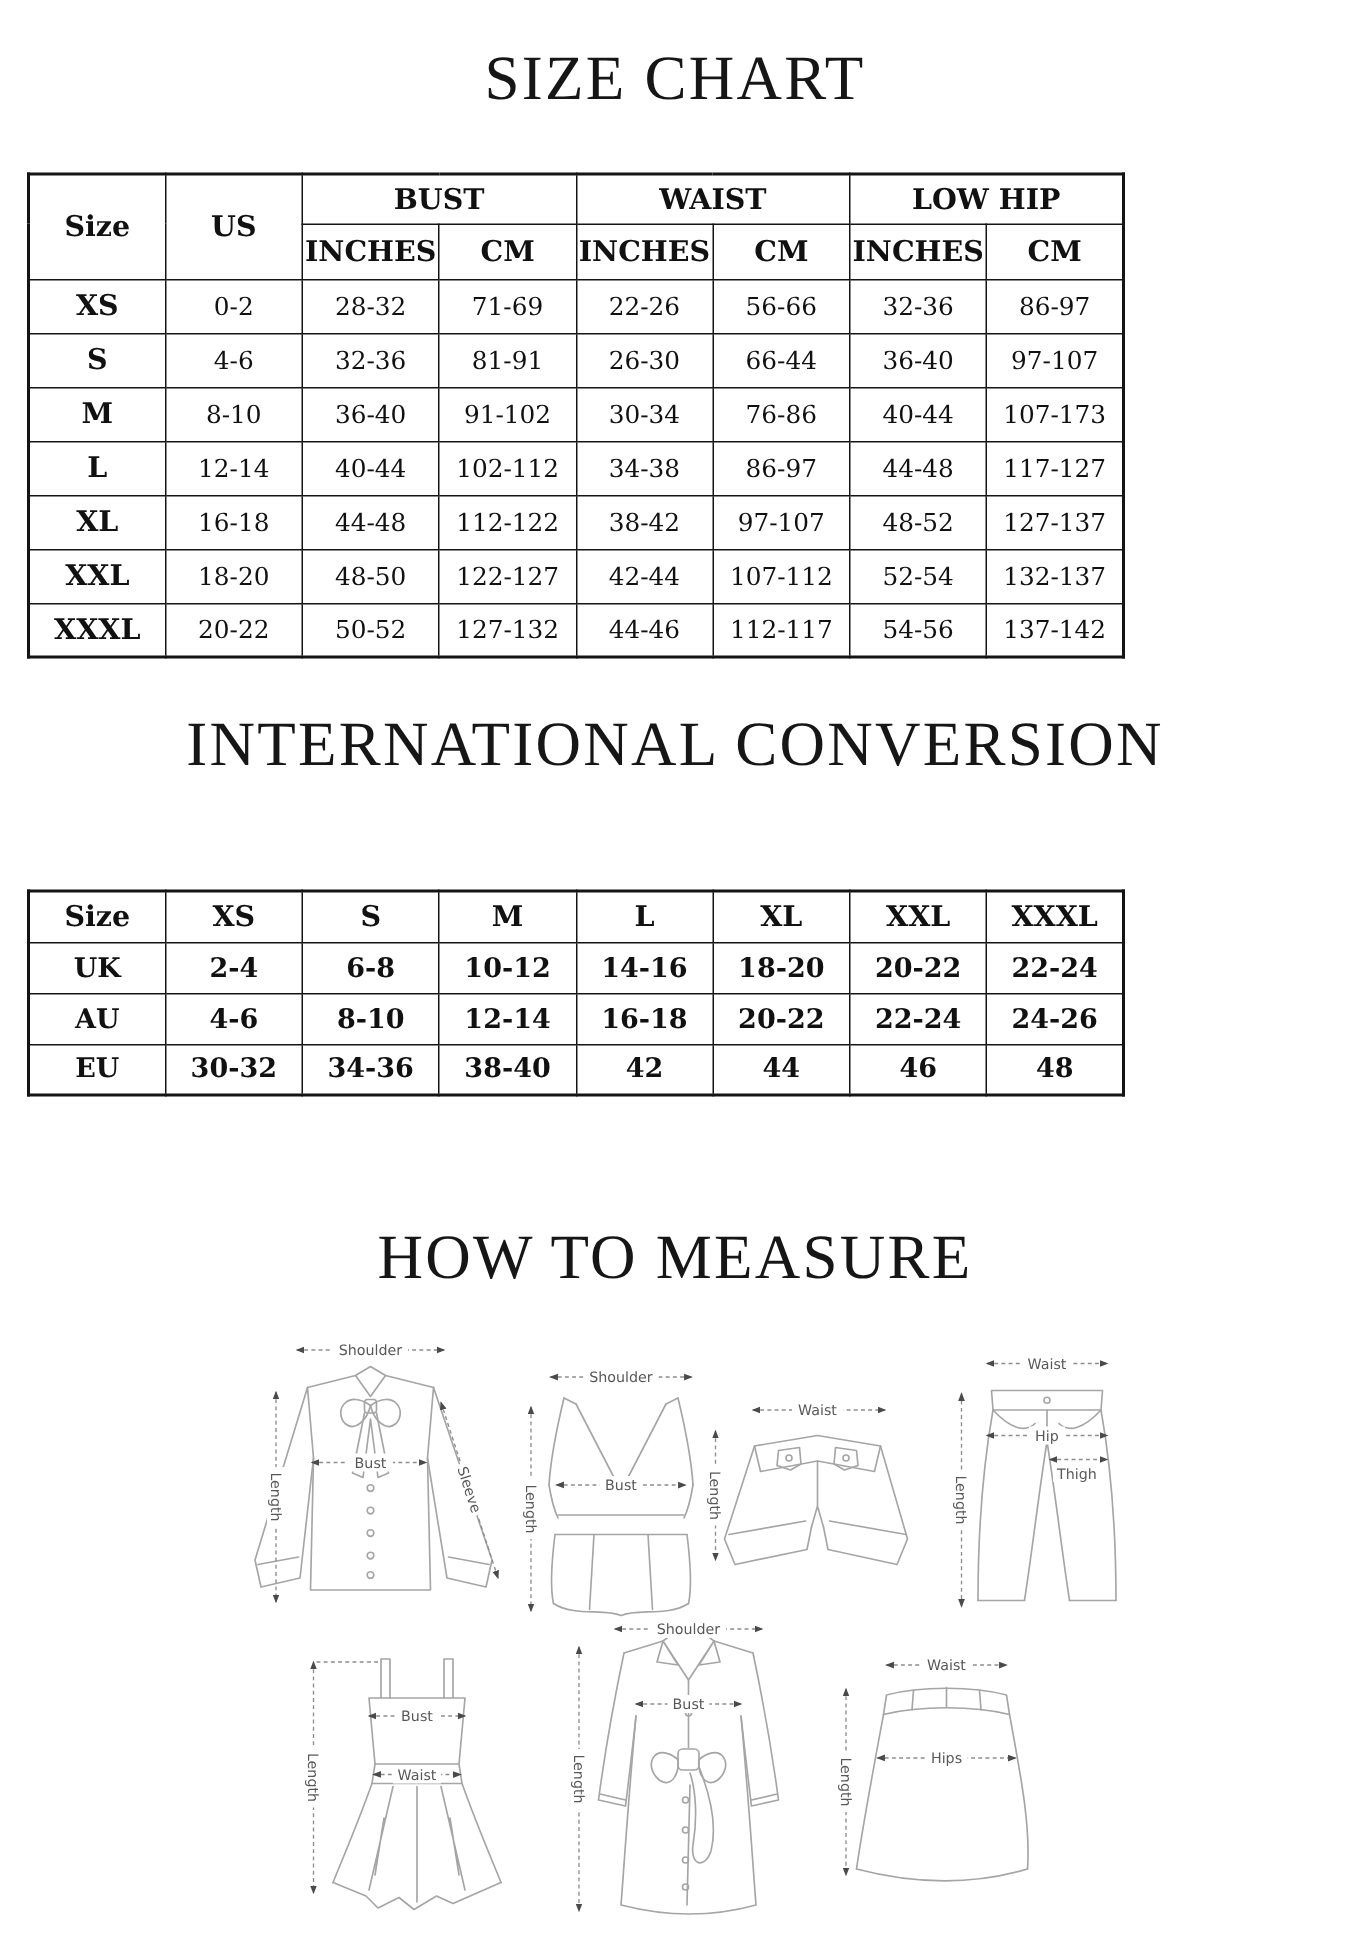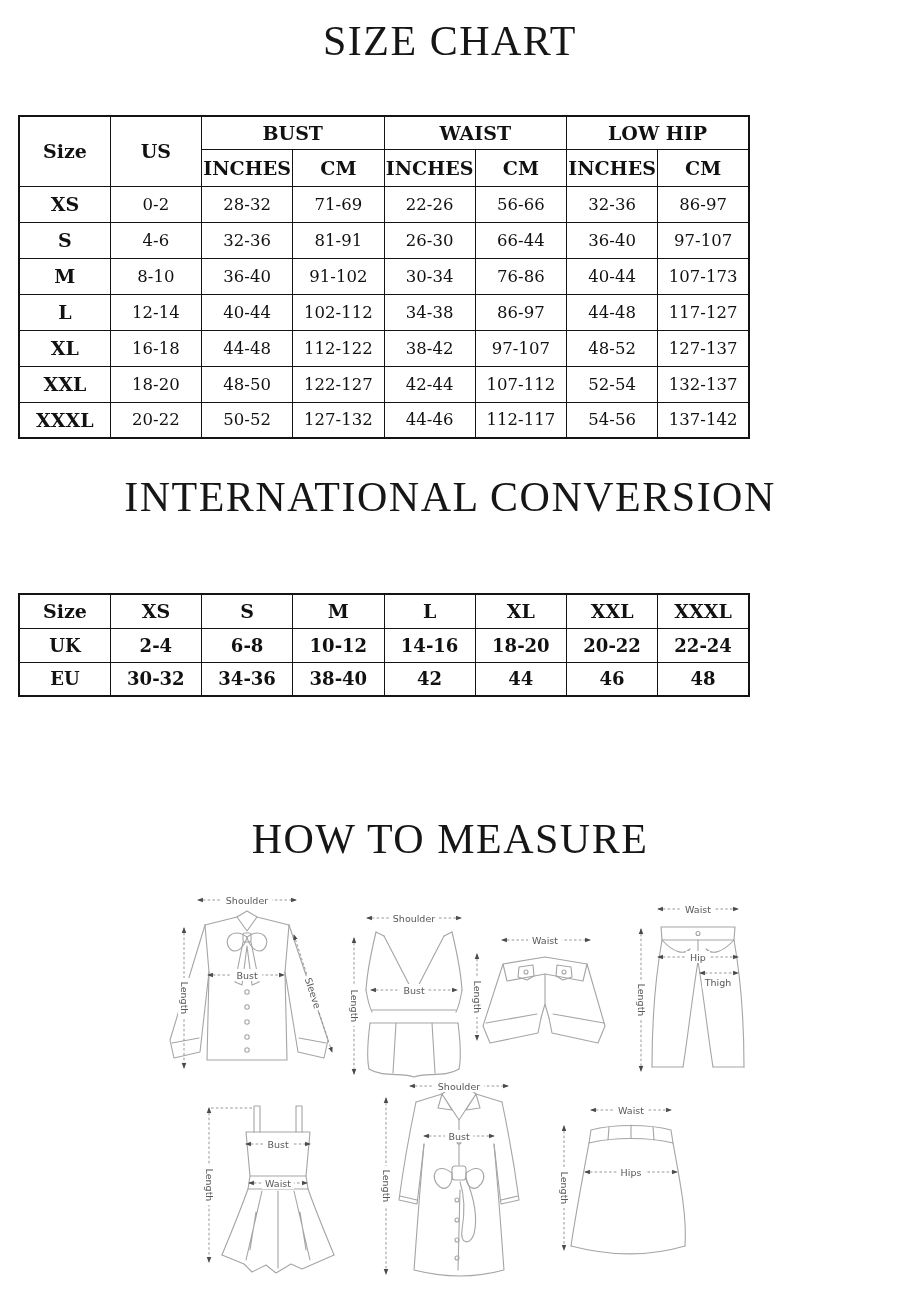--- a/index.html
+++ b/index.html
@@ -1,21 +1,21 @@
 <!DOCTYPE html>
 <html><head>
 <meta charset="utf-8">
 <style>
   html,body{margin:0;padding:0;background:#fff;}
   .page{position:relative;width:900px;height:1300px;background:#fff;overflow:hidden;
         font-family:"DejaVu Serif",serif;color:#111;}
   .title{position:absolute;left:0;width:100%;text-align:center;
          font-family:"Liberation Serif",serif;font-weight:400;color:#161616;
          font-size:42px;letter-spacing:1.5px;line-height:1;white-space:nowrap;}
-  #title-size-chart{top:20px;}
+  #title-size-chart{top:32px;}
   #title-international{top:476px;}
   #title-how-to-measure{top:818px;}
 
   table{position:absolute;left:18px;width:732px;border-collapse:collapse;table-layout:fixed;
         text-align:center;border:2px solid #141414;}
   th,td{border:1.5px solid #141414;padding:0;vertical-align:middle;overflow:hidden;}
   #size-table{top:115px;}
   #size-table thead tr.grp{height:33px;}
   #size-table thead tr.sub{height:37px;margin-left:16px;}
   #size-table tbody tr{height:36px;}
@@ -171,20 +171,30 @@
     <tbody>
       <tr>
         <td>UK</td>
         <td>2-4</td>
         <td>6-8</td>
         <td>10-12</td>
         <td>14-16</td>
         <td>18-20</td>
         <td>20-22</td>
         <td>22-24</td>
+      </tr>
+      <tr>
+        <td>AU</td>
+        <td>4-6</td>
+        <td>8-10</td>
+        <td>12-14</td>
+        <td>16-18</td>
+        <td>20-22</td>
+        <td>22-24</td>
+        <td>24-26</td>
       </tr>
       <tr>
         <td>EU</td>
         <td>30-32</td>
         <td>34-36</td>
         <td>38-40</td>
         <td>42</td>
         <td>44</td>
         <td>46</td>
         <td>48</td>

